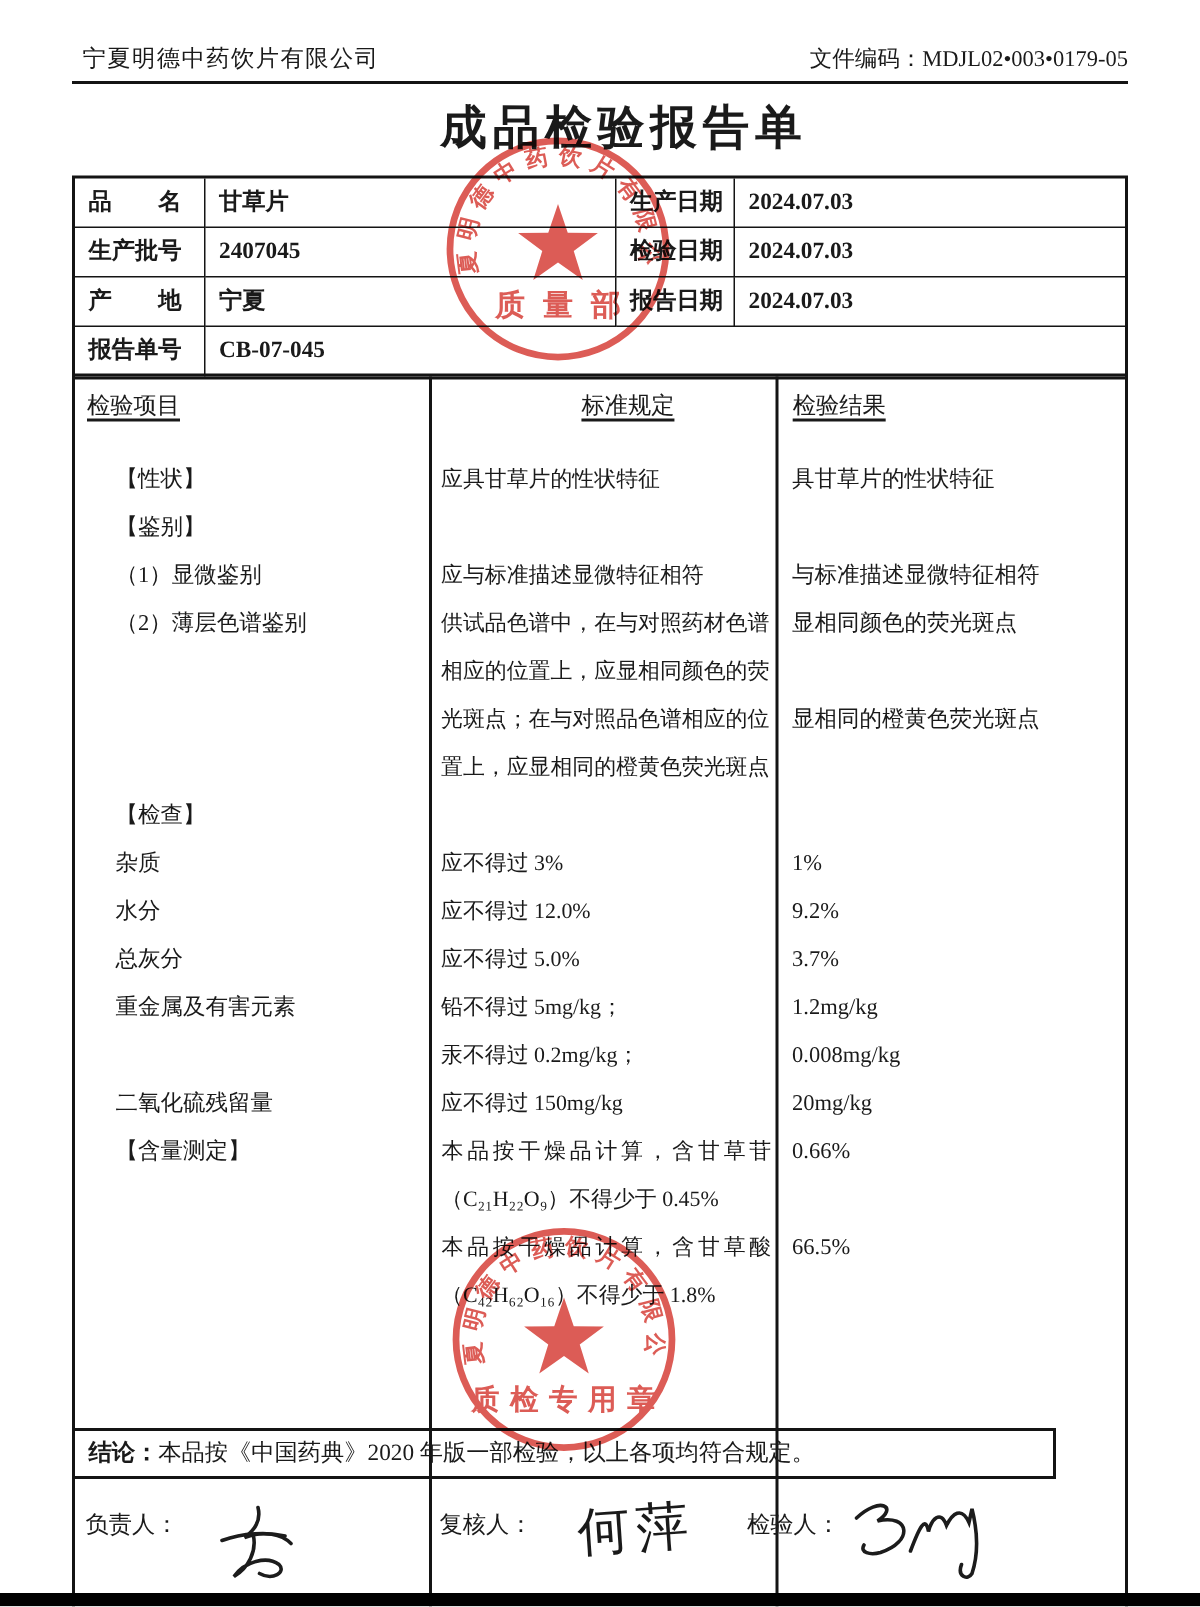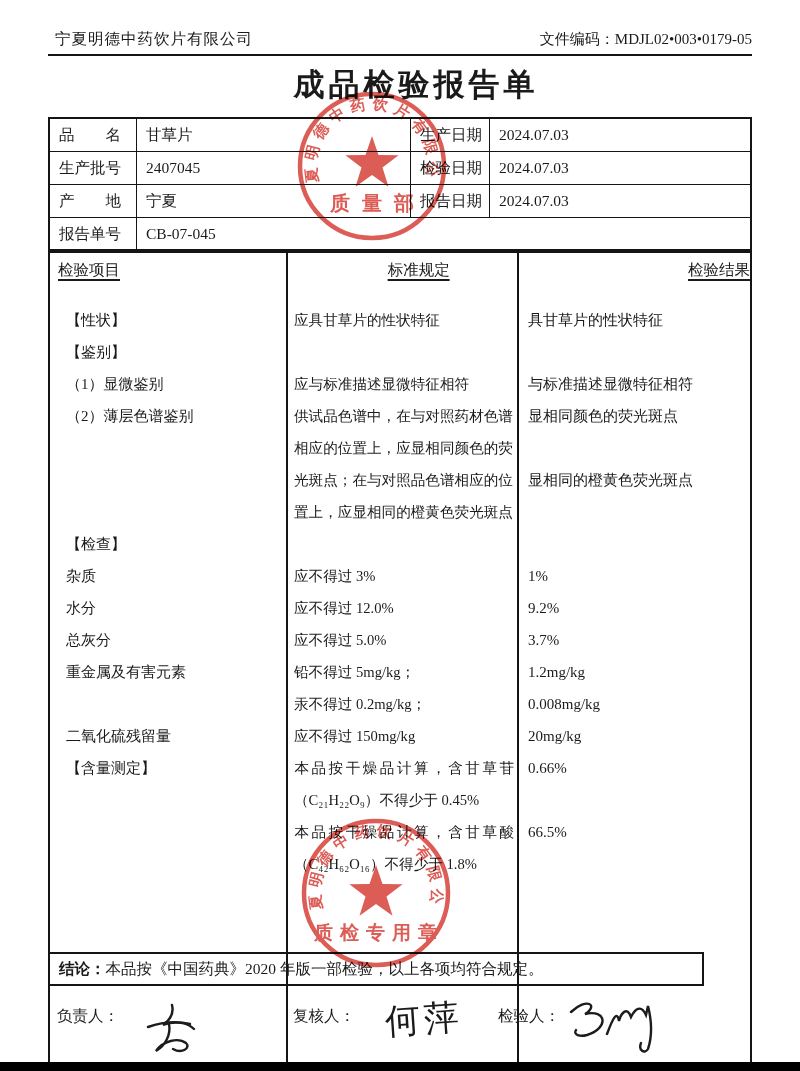--- a/index.html
+++ b/index.html
@@ -6,39 +6,39 @@
   .page{position:relative;width:800px;height:1071px;background:#ffffff;overflow:hidden;
         font-family:"Liberation Serif","DejaVu Serif",serif;color:#1a1a1a;}
   
   .hdr-left{position:absolute;left:55px;top:29px;font-size:15.5px;letter-spacing:1px;}
   .hdr-right{position:absolute;right:48px;top:30px;font-size:15px;}
   .hdr-rule{position:absolute;left:48px;width:704px;top:54px;height:2px;background:#141414;}
   .title{position:absolute;left:0;right:0;top:64px;text-align:center;font-size:31px;
          font-weight:bold;letter-spacing:4px;padding-left:32px;}
   
   #info-table{position:absolute;left:48px;top:117px;width:704px;box-sizing:border-box;
-              border:2px solid #141414;display:grid;grid-template-columns:87px 274px 79px 260px;}
+              border:2px solid #141414;display:grid;grid-template-columns:87px 274px 79px 260px;font-weight:bold;}
   .ic{box-sizing:border-box;height:33px;line-height:31px;padding:0 9px;font-size:15.5px;
       border-right:1.5px solid #141414;border-bottom:1.5px solid #141414;
       white-space:nowrap;overflow:hidden;}
   .ic.noR{border-right:none}.ic.noB{border-bottom:none}
   .span3{grid-column:2/5;}
   
   #main-table{position:absolute;left:48px;top:249px;width:704px;height:883px;
               box-sizing:border-box;border:2px solid #141414;font-size:15px;}
   .vline{position:absolute;top:0;bottom:0;width:1.5px;background:#141414;}
   #vline-1{left:236px}#vline-2{left:467px}
   .mt-header{position:absolute;top:9px;left:0;right:0;display:flex;font-size:15.5px;}
   .mh-item{width:236px;padding-left:8px;box-sizing:border-box;text-align:left;}
   .mh-std{width:231px;text-align:center;padding-left:34px;}
-  .mh-res{width:233px;text-align:right;}
+  .mh-res{width:233px;text-align:left;}
   .mt-header span{text-decoration:underline;text-underline-offset:4px;text-decoration-thickness:1.5px;}
   #mt-rows{position:absolute;top:53px;left:0;right:0;}
   .mt-row{display:flex;height:32px;line-height:32px;}
-  .mt-item{width:236px;padding-left:16px;box-sizing:border-box;white-space:nowrap;}
+  .mt-item{width:236px;padding-left:27px;box-sizing:border-box;white-space:nowrap;}
   .mt-std{width:231px;padding-left:8px;box-sizing:border-box;white-space:nowrap;font-size:14.6px;}
   .mt-res{width:233px;padding-left:11px;box-sizing:border-box;white-space:nowrap;}
   .jspread{letter-spacing:2.5px;text-align:center;}
   
   #conclusion{position:absolute;left:48px;top:952px;width:656px;height:34px;box-sizing:border-box;
               border:2px solid #141414;line-height:29px;padding-left:9px;font-size:15.5px;white-space:nowrap;}
   .b{font-weight:bold;}
   
   .sig-label{position:absolute;top:1006px;font-size:15.5px;}
   #sig1-label{left:57px}#sig2-label{left:293px}#sig3-label{left:498px}

